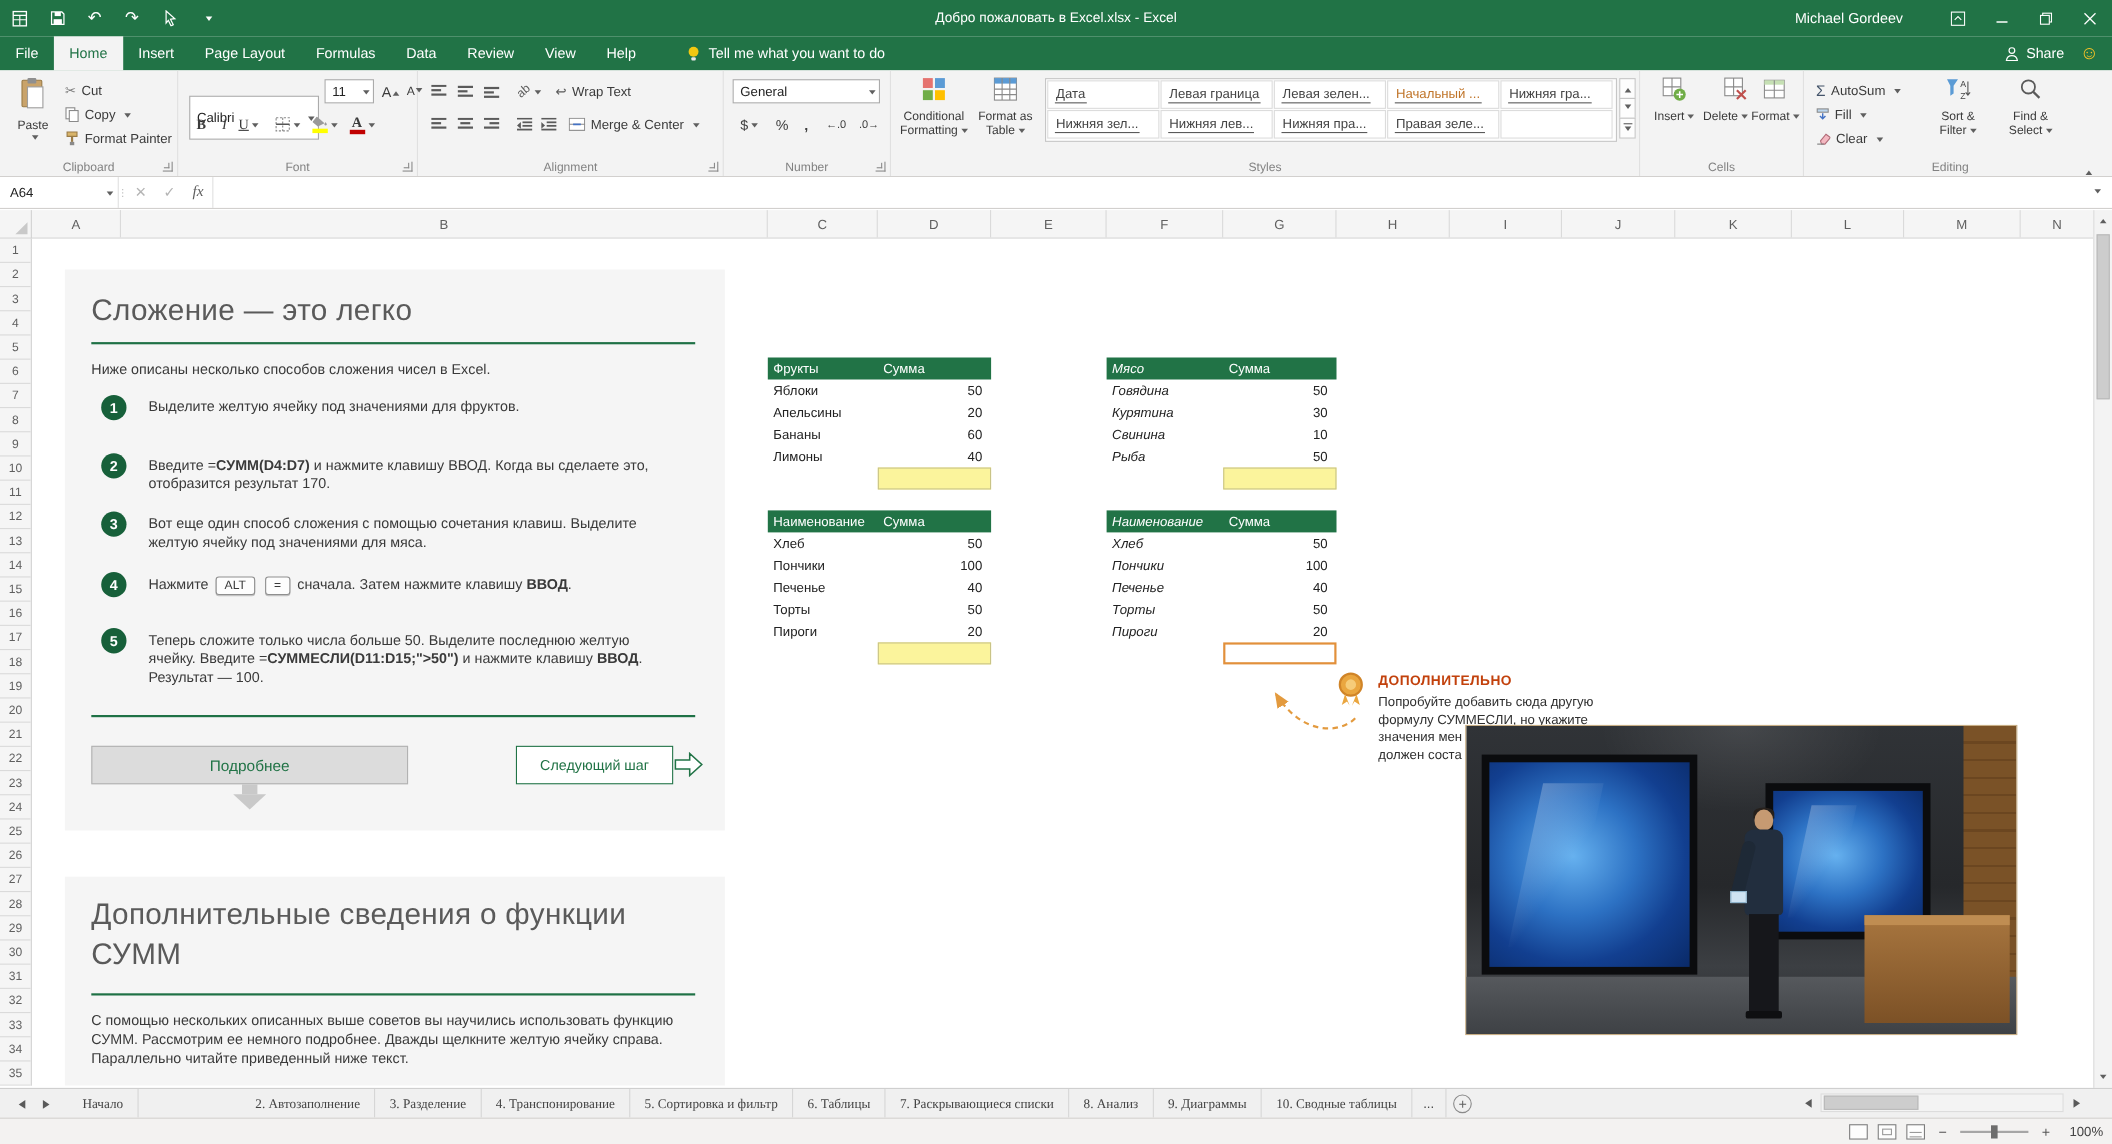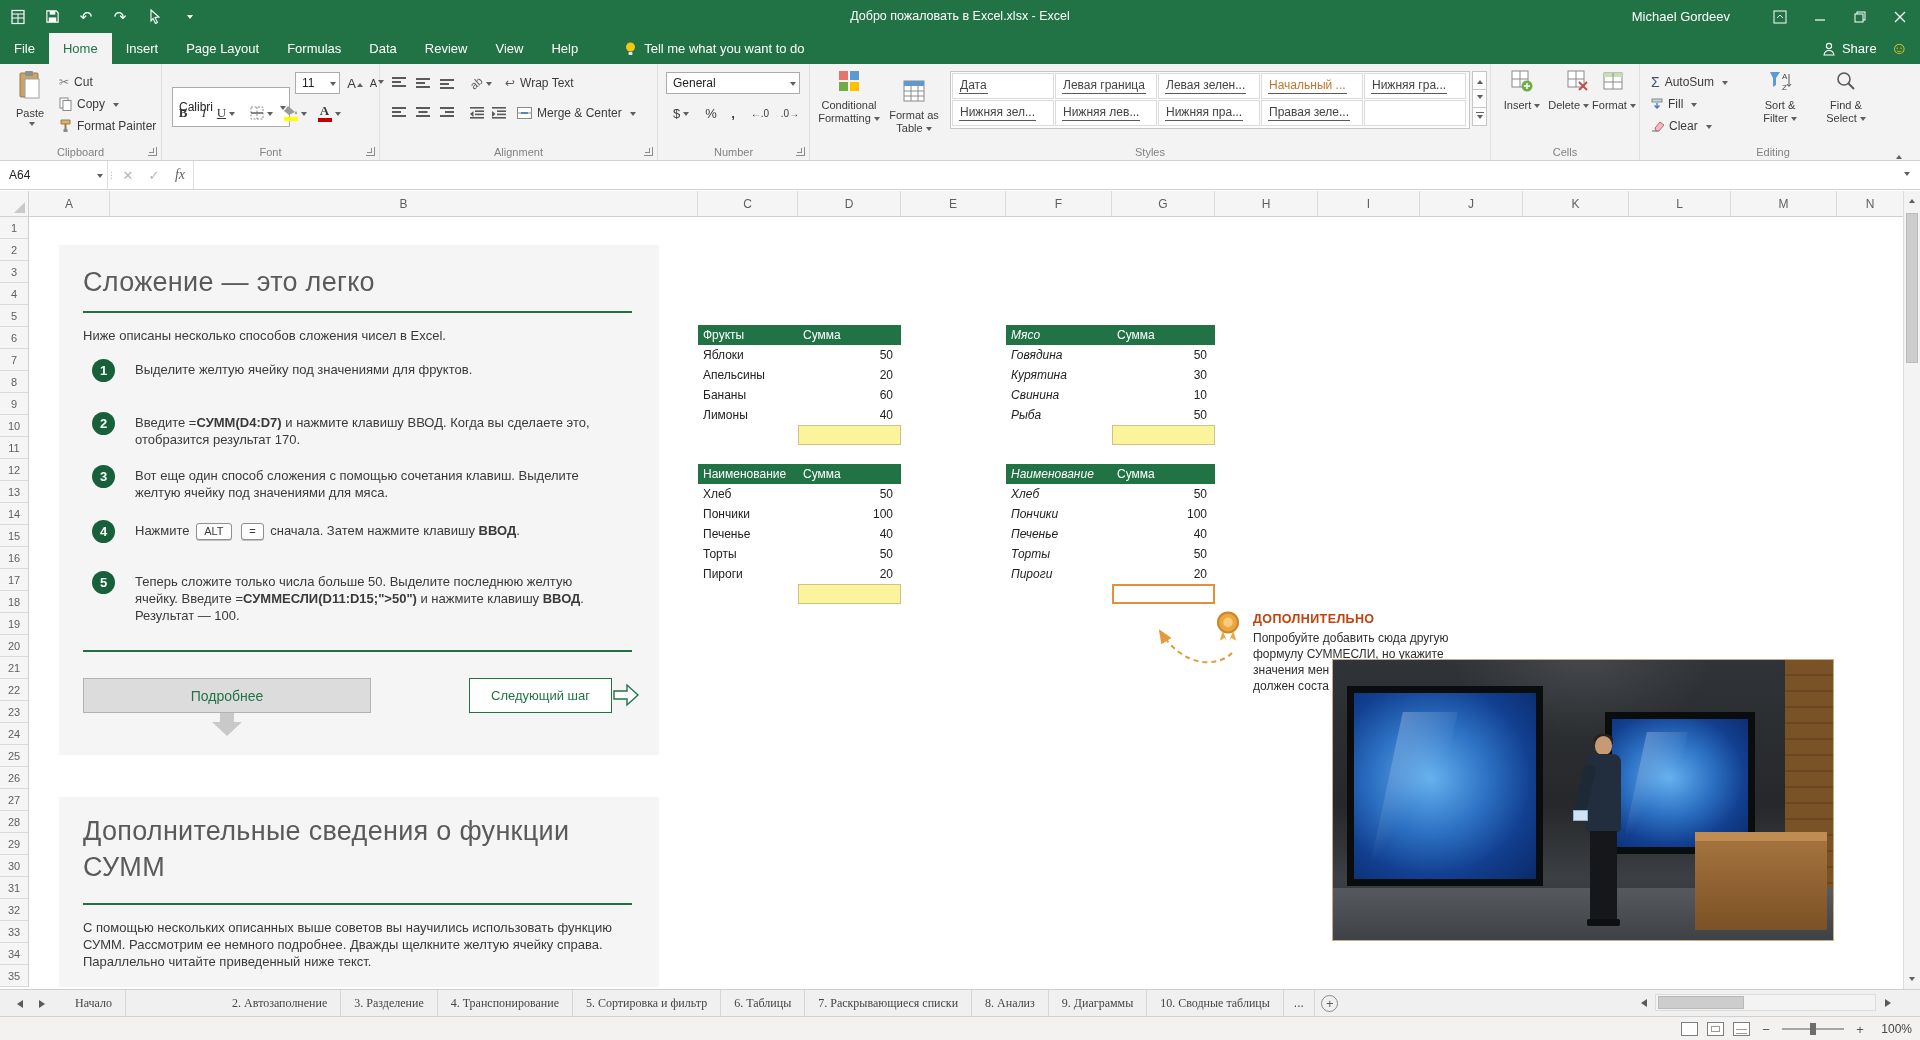--- a/index.html
+++ b/index.html
@@ -481,21 +481,21 @@
       <div class="bigbtn" style="left:8px;top:6px;width:62px;">
         <span class="bicon"><svg width="22" height="22" viewBox="0 0 22 22">
               <rect x="1" y="1" width="9" height="9" fill="#e5736f"></rect>
               <rect x="12" y="1" width="9" height="9" fill="#5b9bd5"></rect>
               <rect x="1" y="12" width="9" height="9" fill="#70ad47"></rect>
               <rect x="12" y="12" width="9" height="9" fill="#ffc000"></rect>
             </svg></span>
         <span>Conditional</span>
         <span><span>Formatting</span><span class="caret"></span></span>
       </div>
-      <div class="bigbtn" style="left:74px;top:16px;width:60px;text-align:right;">
+      <div class="bigbtn" style="left:74px;top:6px;width:60px;text-align:right;">
         <span class="bicon"><svg width="22" height="22" viewBox="0 0 22 22">
               <rect x="1" y="1" width="20" height="20" fill="#fff" stroke="#8a8a8a"></rect>
               <rect x="1" y="1" width="20" height="5" fill="#5b9bd5"></rect>
               <line x1="1" y1="11" x2="21" y2="11" stroke="#8a8a8a"></line>
               <line x1="1" y1="16" x2="21" y2="16" stroke="#8a8a8a"></line>
               <line x1="8" y1="1" x2="8" y2="21" stroke="#8a8a8a"></line>
               <line x1="15" y1="1" x2="15" y2="21" stroke="#8a8a8a"></line>
             </svg></span>
         <span>Format as</span>
         <span><span>Table</span><span class="caret"></span></span>

